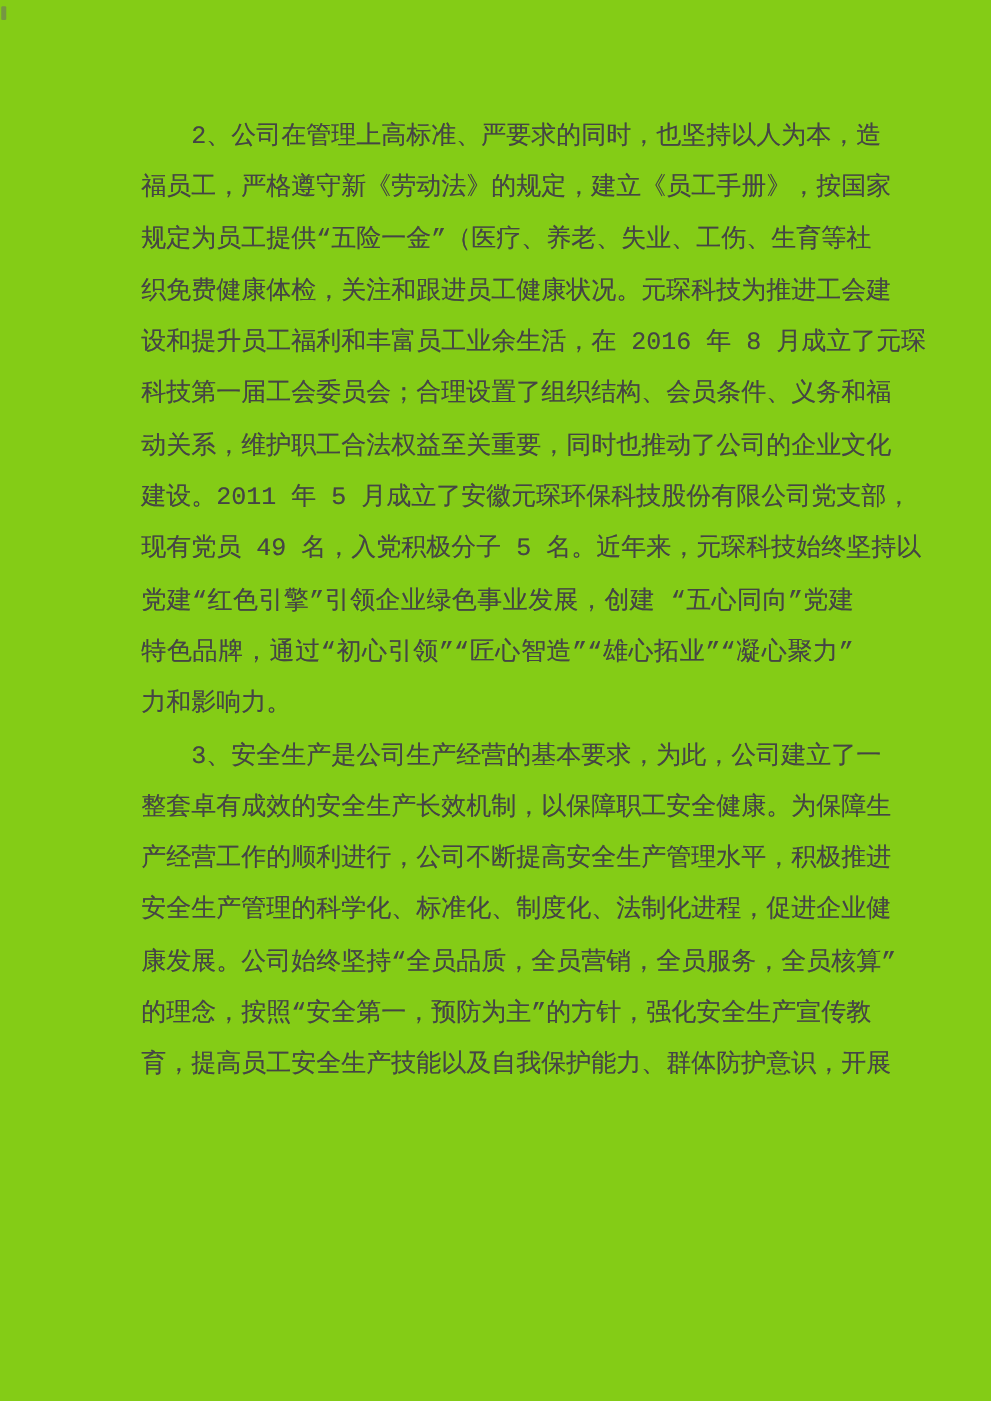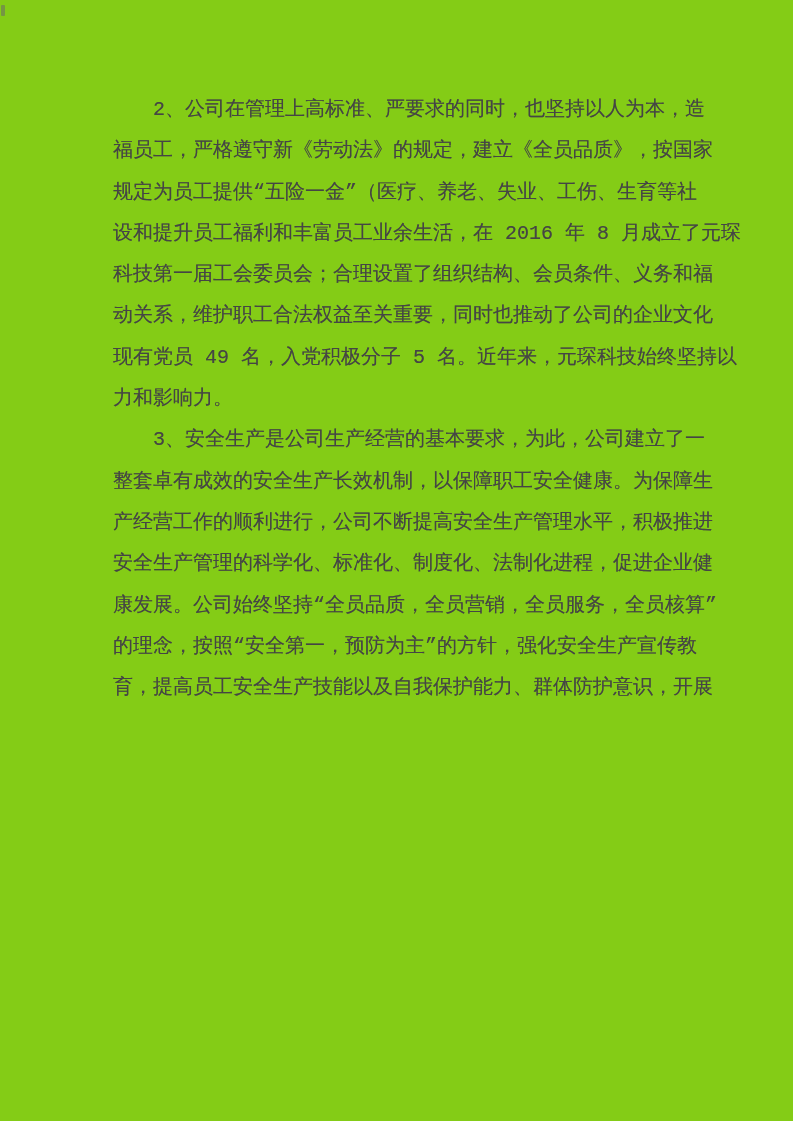--- a/index.html
+++ b/index.html
@@ -56,26 +56,30 @@
   }
 </style>
 </head>
 <body>
 
 <div class="page">
   <div class="scan-artifact"></div>
   <div class="content">
       <div class="paragraph">
         <div class="line indent">2、公司在管理上高标准、严要求的同时，也坚持以人为本，造</div>
-        <div class="line">福员工，严格遵守新《劳动法》的规定，建立《全员品质》，按国家</div>
+        <div class="line">福员工，严格遵守新《劳动法》的规定，建立《员工手册》，按国家</div>
         <div class="line">规定为员工提供“五险一金”（医疗、养老、失业、工伤、生育等社</div>
+        <div class="line">织免费健康体检，关注和跟进员工健康状况。元琛科技为推进工会建</div>
         <div class="line">设和提升员工福利和丰富员工业余生活，在 2016 年 8 月成立了元琛</div>
         <div class="line">科技第一届工会委员会；合理设置了组织结构、会员条件、义务和福</div>
         <div class="line">动关系，维护职工合法权益至关重要，同时也推动了公司的企业文化</div>
+        <div class="line">建设。2011 年 5 月成立了安徽元琛环保科技股份有限公司党支部，</div>
         <div class="line">现有党员 49 名，入党积极分子 5 名。近年来，元琛科技始终坚持以</div>
+        <div class="line">党建“红色引擎”引领企业绿色事业发展，创建 “五心同向”党建</div>
+        <div class="line">特色品牌，通过“初心引领”“匠心智造”“雄心拓业”“凝心聚力”</div>
         <div class="line short-last">力和影响力。</div>
       </div>
       <div class="paragraph">
         <div class="line indent">3、安全生产是公司生产经营的基本要求，为此，公司建立了一</div>
         <div class="line">整套卓有成效的安全生产长效机制，以保障职工安全健康。为保障生</div>
         <div class="line">产经营工作的顺利进行，公司不断提高安全生产管理水平，积极推进</div>
         <div class="line">安全生产管理的科学化、标准化、制度化、法制化进程，促进企业健</div>
         <div class="line">康发展。公司始终坚持“全员品质，全员营销，全员服务，全员核算”</div>
         <div class="line">的理念，按照“安全第一，预防为主”的方针，强化安全生产宣传教</div>
         <div class="line">育，提高员工安全生产技能以及自我保护能力、群体防护意识，开展</div>

